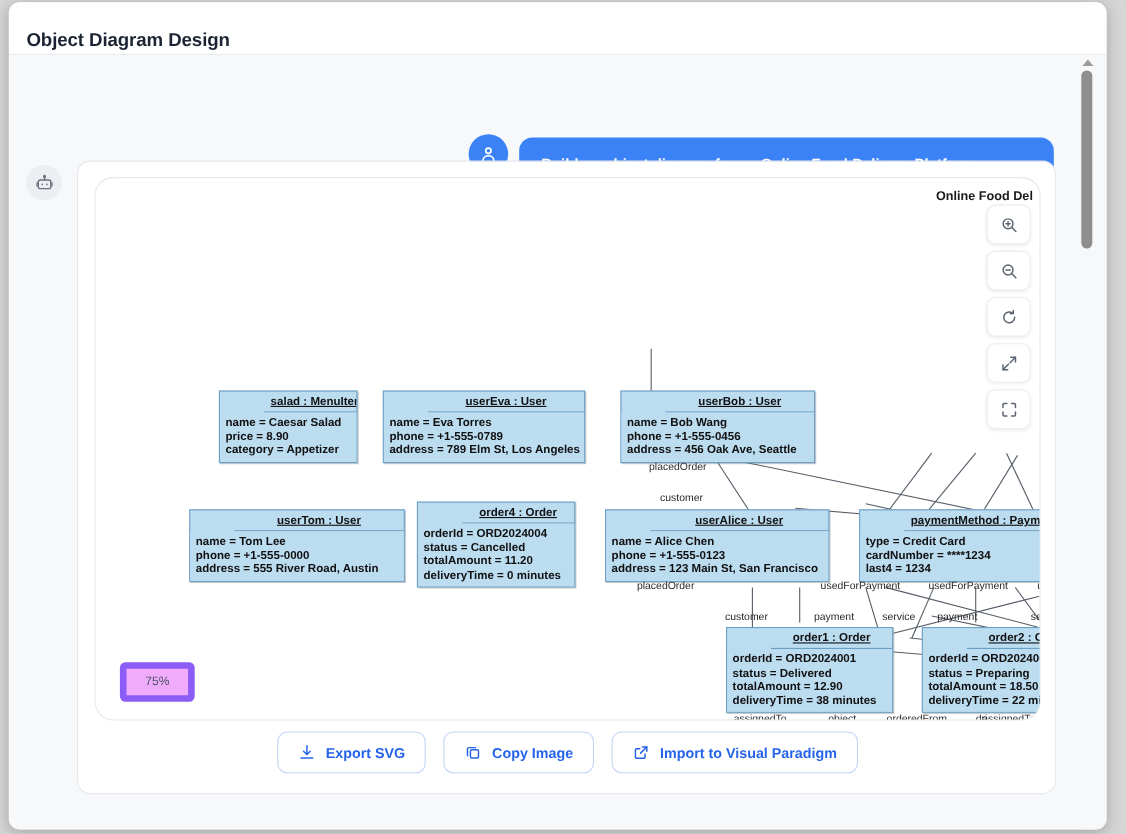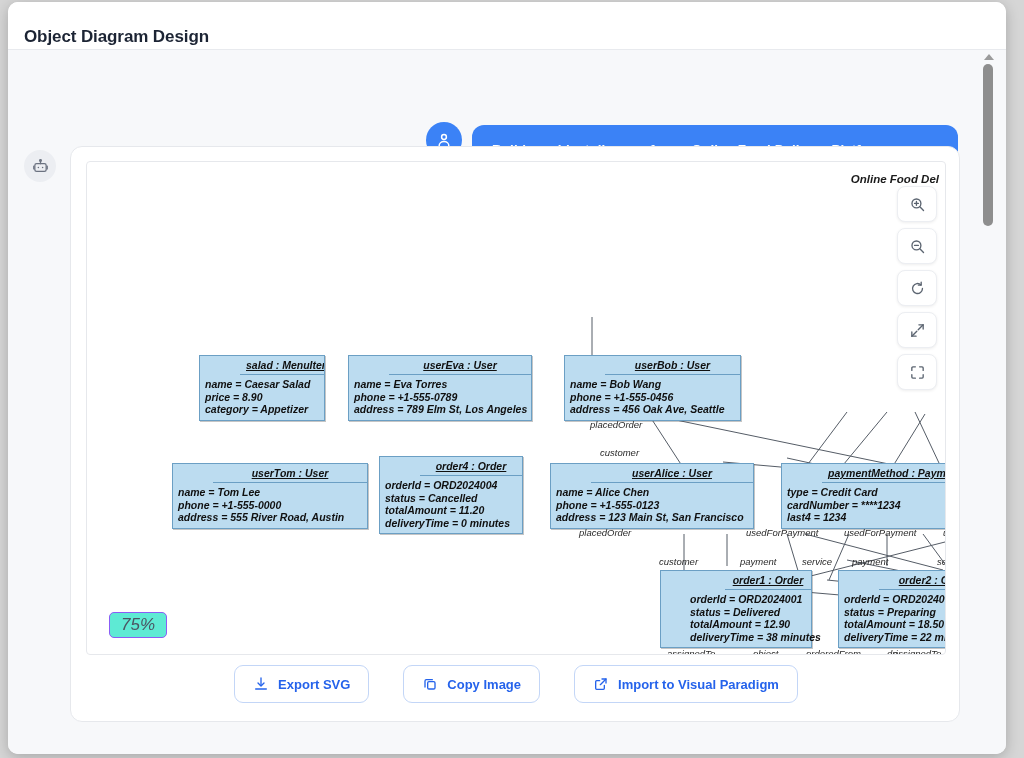--- a/index.html
+++ b/index.html
@@ -139,23 +139,22 @@
 
   
   #diagram-canvas {
     position: absolute;
     left: 15px;
     top: 14px;
     width: 858px;
     height: 492px;
     background: #ffffff;
     border: 1px solid #e6e8ec;
-    border-radius: 4px;
+    border-radius: 17px;
     overflow: hidden;
-    font-style: italic;
   }
   #diagram-inner {
     position: absolute;
     left: 0; top: 0;
     width: 858px; height: 492px;
   }
   #diagram-title {
     position: absolute;
     right: 6px;
     top: 11px;
@@ -229,41 +228,41 @@
     box-shadow: 0 1px 3px rgba(0,0,0,0.07);
   }
 
   
   #zoom-badge {
     position: absolute;
     left: 22px;
     bottom: 16px;
     min-width: 42px;
     height: 24px;
-    background: #5eead4;
-    border: 1px solid #8b5cf6;
+    background: #f0abfc;
+    border: 6px solid #8b5cf6;
     border-radius: 5px;
     display: flex;
     align-items: center;
     justify-content: center;
-    font-size: 17px;
+    font-size: 11px;
     color: #4b5563;
     z-index: 40;
     padding: 0 7px;
   }
 
   
   #action-bar {
     position: absolute;
     left: 0;
     bottom: 18px;
     width: 890px;
     display: flex;
     justify-content: center;
-    gap: 34px;
+    gap: 16px;
   }
   .action-btn {
     height: 38px;
     border: 1px solid #c3d6f7;
     border-radius: 9px;
     background: #ffffff;
     color: #2563eb;
     font-size: 13px;
     font-weight: bold;
     display: flex;
@@ -398,21 +397,21 @@
                 </div>
               </div>
               <div class="node" style="left: 694px; top: 301px; width: 210px;">
                 <div class="node-header"><u>paymentMethod : PaymentMethod</u></div>
                 <div class="node-body">
                   <div>type = Credit Card</div>
                   <div>cardNumber = ****1234</div>
                   <div>last4 = 1234</div>
                 </div>
               </div>
-              <div class="node" style="left: 573px; top: 408px; width: 152px; padding-left: 24px;">
+              <div class="node" style="left: 573px; top: 408px; width: 152px;">
                 <div class="node-header"><u>order1 : Order</u></div>
                 <div class="node-body">
                   <div>orderId = ORD2024001</div>
                   <div>status = Delivered</div>
                   <div>totalAmount = 12.90</div>
                   <div>deliveryTime = 38 minutes</div>
                 </div>
               </div>
               <div class="node" style="left: 751px; top: 408px; width: 152px;">
                 <div class="node-header"><u>order2 : Order</u></div>

